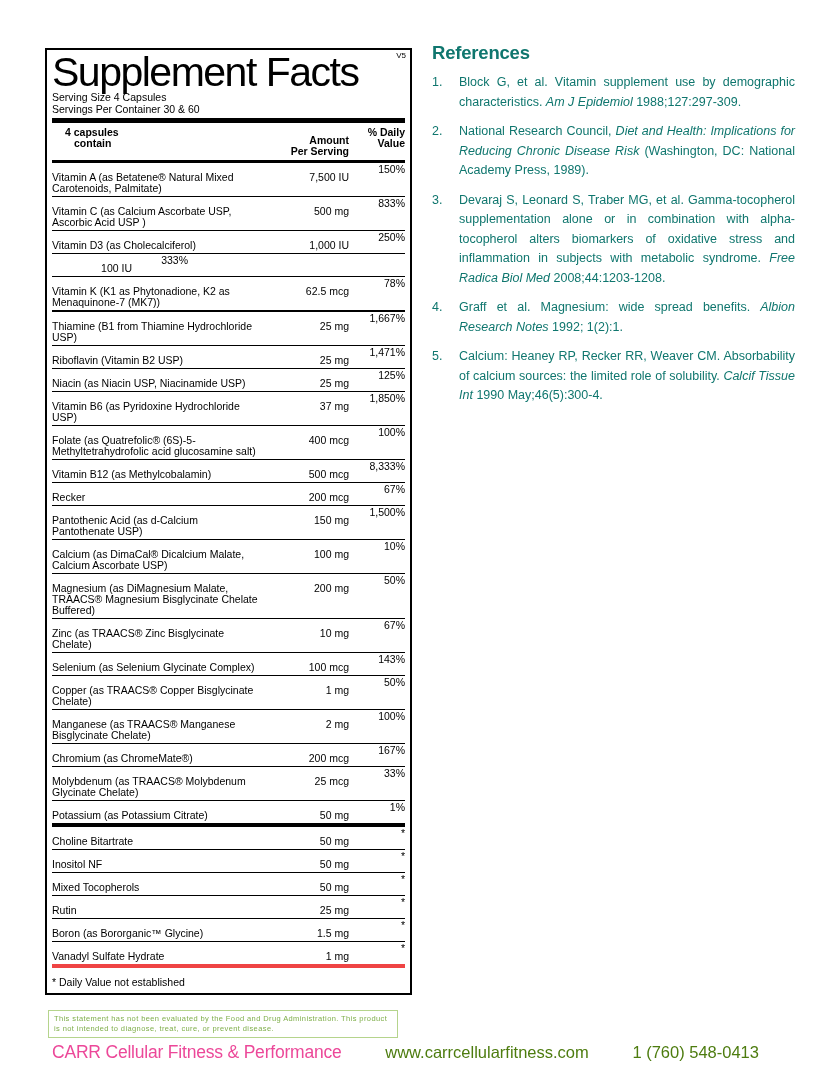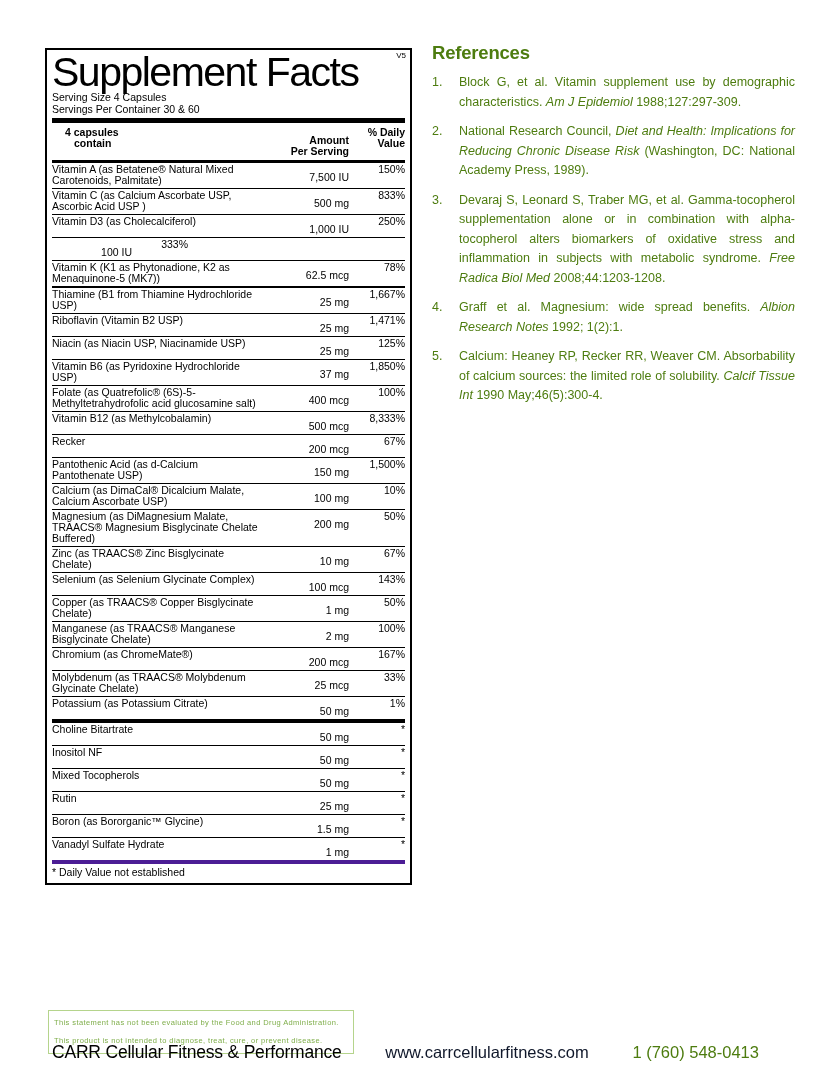--- a/index.html
+++ b/index.html
@@ -22,40 +22,40 @@
   .sf-serving { font-size:10.5px; line-height:12px; font-weight:bold; font-weight:normal; }
   .sf-serving div { font-weight:500; }
   .bar-thick { height:5px; background:#000; margin-top:3px; }
   .sf-header { display:flex; font-weight:bold; font-size:10.5px; line-height:11px; padding:4px 0 3px; }
   .sf-header-name { flex:1; padding-left:13px; }
   .sf-header-name .l2 { padding-left:9px; }
   .col-amount { width:80px; text-align:right;margin-top:8px; }
   .col-dv { width:56px; text-align:right; }
   .sf-rows { border-top:3px solid #000; }
   .sf-row { display:flex; padding:1px 0 2px; font-size:10.5px; line-height:11px; }
-  .sf-row .sf-name { flex:1; padding-right:6px; }
+  .sf-row .sf-name { flex:1; padding-right:6px;margin-top:8px; }
   .sep-thin   { border-top:1px solid #000; }
   .sep-medium { border-top:2.5px solid #000; }
   .sep-thick  { border-top:4px solid #000; }
   .sep-none   { border-top:none; }
-  .sf-footnote { border-top:4px solid #4c1d95; font-size:10.5px; line-height:11px; padding:3px 0 2px; }
+  .sf-footnote { border-top:4px solid #ef4444; font-size:10.5px; line-height:11px; padding:9px 0 2px; }
 
   
-  .refs { position:absolute; left:432px; top:42px; width:363px; color:#4d7c0f; }
+  .refs { position:absolute; left:432px; top:42px; width:363px; color:#0f766e; }
   .refs-title { font-size:18.5px; font-weight:bold; margin-bottom:9px; letter-spacing:-0.2px; }
   .ref-item { display:flex; margin-bottom:10px; font-size:12.5px; line-height:19.5px; }
   .ref-num { width:27px; flex:none; }
   .ref-text { flex:1; text-align:justify; }
   .ref-text .it { font-style:italic; }
 
   
   .disclaimer {
-    position:absolute; left:48px; top:1010px; width:306px;
+    position:absolute; left:48px; top:1010px; width:350px;
     border:1px solid #b5d48c; color:#7fae4a;
-    font-size:7.5px; line-height:18px; padding:3px 5px;
+    font-size:7.5px; line-height:10px; padding:3px 5px;
     letter-spacing:0.4px;
   }
   .footer {
     position:absolute; left:52px; right:76px; top:1042px;
     display:flex; justify-content:space-between; align-items:baseline;
   }
   .footer-brand { font-size:17.5px; color:#1d3e6b; letter-spacing:-0.2px; }
   .footer-site  { font-size:16.5px; color:#54687e; }
   .footer-phone { font-size:16.5px; color:#54687e; }
 </style>
@@ -98,21 +98,21 @@
       <div class="sf-row sep-thin">
         <div class="sf-name">Vitamin D3 (as Cholecalciferol)</div>
         <div class="col-amount">1,000 IU</div>
         <div class="col-dv">250%</div>
       </div>
       <div class="sf-row sep-thin">
         <div class="col-amount">100 IU</div>
         <div class="col-dv">333%</div>
       </div>
       <div class="sf-row sep-thin">
-        <div class="sf-name">Vitamin K (K1 as Phytonadione, K2 as Menaquinone-5 (MK7))</div>
+        <div class="sf-name">Vitamin K (K1 as Phytonadione, K2 as Menaquinone-7 (MK7))</div>
         <div class="col-amount">62.5 mcg</div>
         <div class="col-dv">78%</div>
       </div>
       <div class="sf-row sep-medium">
         <div class="sf-name">Thiamine (B1 from Thiamine Hydrochloride USP)</div>
         <div class="col-amount">25 mg</div>
         <div class="col-dv">1,667%</div>
       </div>
       <div class="sf-row sep-thin">
         <div class="sf-name">Riboflavin (Vitamin B2 USP)</div>
@@ -249,16 +249,16 @@
       </div>
       <div class="ref-item">
         <div class="ref-num">5.</div>
         <div class="ref-text"><span>Calcium: Heaney RP, Recker RR, Weaver CM. Absorbability of calcium sources: the limited role of solubility. </span><span class="it">Calcif Tissue Int</span><span> 1990 May;46(5):300-4.</span></div>
       </div>
     </div>
 </div>
 
 <div class="disclaimer" style="color: rgb(127, 174, 74); border-color: rgb(181, 212, 140);">This statement has not been evaluated by the Food and Drug Administration. This product is not intended to diagnose, treat, cure, or prevent disease.</div>
 <div class="footer">
-  <div class="footer-brand" style="color: #000000;">CARR Cellular Fitness &amp; Performance</div>
-  <div class="footer-site" style="color: #0f172a;">www.carrcellularfitness.com</div>
+  <div class="footer-brand" style="color: #ec4899;">CARR Cellular Fitness &amp; Performance</div>
+  <div class="footer-site" style="color: #4d7c0f;">www.carrcellularfitness.com</div>
   <div class="footer-phone" style="color: #4d7c0f;">1 (760) 548-0413</div>
 </div>
 
 </body></html>

